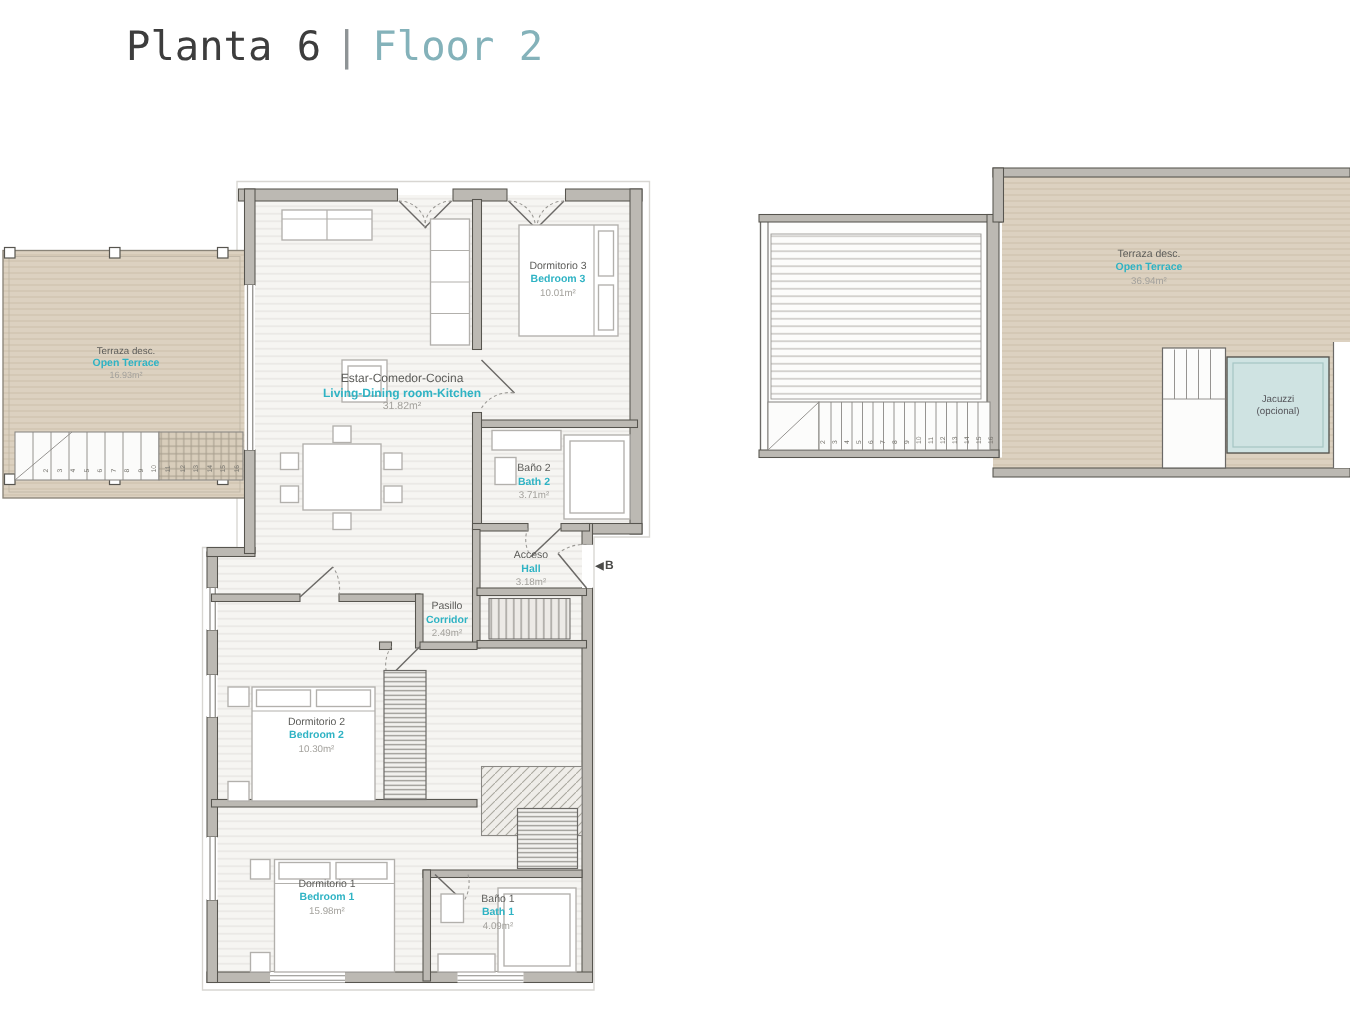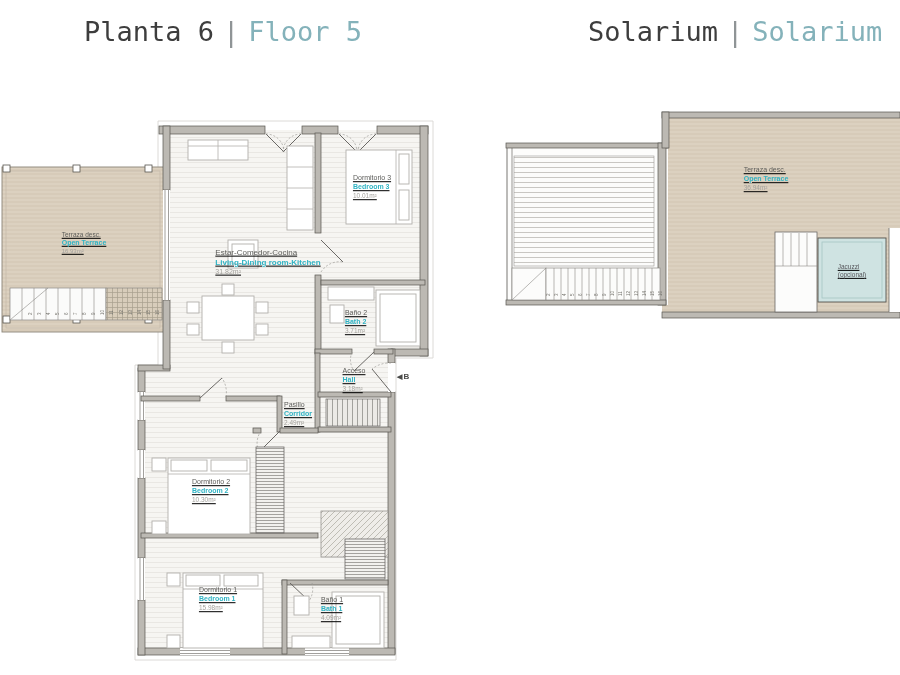--- a/index.html
+++ b/index.html
@@ -7,22 +7,22 @@
          font-family:"Liberation Sans",sans-serif;}
   .plan-svg{position:absolute;left:0;top:0;}
 
   
   .plan-title{position:absolute;top:16px;font-family:"DejaVu Sans Mono",monospace;
               font-size:27px;color:#3d3d3d;white-space:nowrap;letter-spacing:0;}
   .t-sep{color:#8f9496;margin:0 9px;}
   .t-accent{color:#84b2ba;}
 
   
-  .room-label{position:absolute;transform:translate(-50%,-50%);text-align:left;
-              line-height:1.25;white-space:nowrap;text-decoration:underline;}
+  .room-label{position:absolute;transform:translate(-50%,-50%);text-align:center;
+              line-height:1.25;white-space:nowrap;}
   .rl-es{font-size:7px;color:#5c5c59;}
   .rl-en{font-size:7px;font-weight:700;color:#2fb3c4;}
   .rl-area{font-size:6.5px;color:#a3a19c;}
   .room-label.lg .rl-es{font-size:8px;}
   .room-label.lg .rl-en{font-size:8px;}
   .room-label.lg .rl-area{font-size:7px;}
   .room-label.sm .rl-es{font-size:6.5px;}
   .room-label.sm .rl-area{font-size:6px;}
   .room-label.plain .rl-es{font-size:6.5px;color:#55555a;}
   .room-label.plain .rl-en{font-size:6.5px;font-weight:400;color:#55555a;}
@@ -41,24 +41,21 @@
   .snum{font-size:4.5px;fill:#77756f;font-family:"Liberation Sans",sans-serif;}
   .thinline{stroke:#8a8884;stroke-width:.6;fill:none;}
   .offset{stroke:#d8d6d2;stroke-width:.9;fill:none;}
 </style>
 </head>
 <body>
 
 <div class="stage">
 
   <div class="plan-title" style="left:84px;">
-    <span>Planta 6</span><span class="t-sep">|</span><span class="t-accent">Floor 5</span>
-  </div>
-  <div class="plan-title" style="left:588px;">
-    <span>Solarium</span><span class="t-sep">|</span><span class="t-accent">Solarium</span>
+    <span>Planta 6</span><span class="t-sep">|</span><span class="t-accent">Floor 2</span>
   </div>
 
   <svg class="plan-svg" width="900" height="675" viewBox="0 0 900 675">
     <defs>
       <pattern id="floorP" width="7" height="5" patternUnits="userSpaceOnUse">
         <rect width="7" height="5" fill="#f6f5f2"></rect>
           <line x1="0" y1="2.5" x2="7" y2="2.5" stroke="#e9e7e3" stroke-width="1"></line>
       </pattern>
       <pattern id="tanP" width="7" height="4" patternUnits="userSpaceOnUse">
         <rect width="7" height="4" fill="#dcd1c0"></rect>

